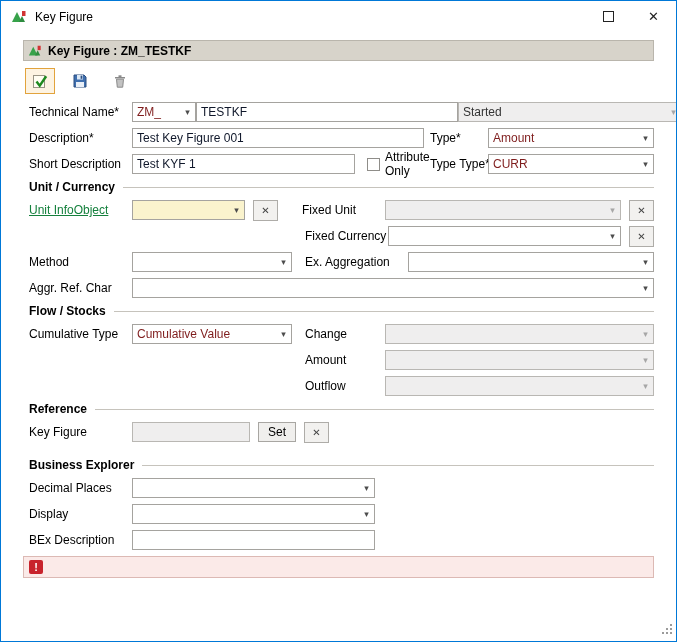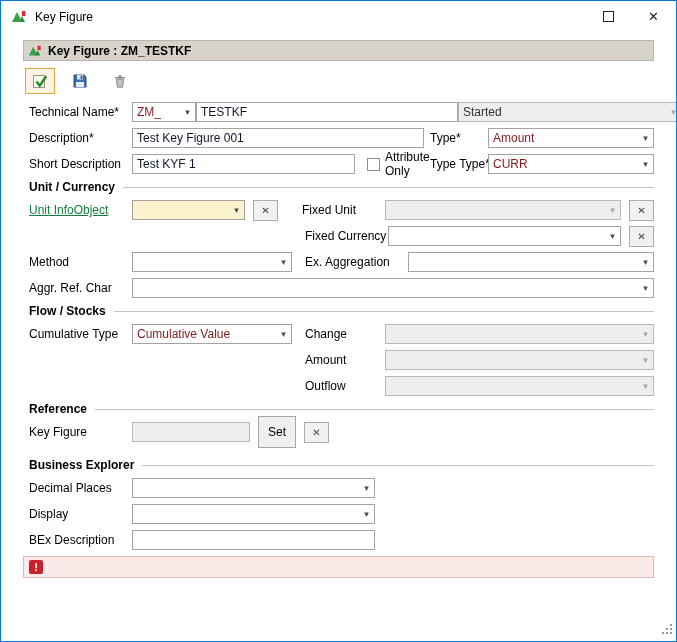--- a/index.html
+++ b/index.html
@@ -22,21 +22,21 @@
   .ti:disabled{background:#efeeee;border-color:#b9b7b3;}
   .combo{height:20px;border:1px solid #a5a39f;box-sizing:border-box;background:#fff;display:flex;align-items:center;padding-left:4px;}
   .combo-text{flex:1;white-space:nowrap;overflow:hidden;color:#7f1d1d;}
   .combo-arrow{flex:none;width:15px;text-align:center;font-size:9px;color:#4c4c4c;line-height:18px;}
   .combo.disabled{background:#efeeee;border-color:#b9b7b3;}
   .combo.disabled .combo-text{color:#777;}
   .combo.disabled .combo-arrow{color:#a6a6a6;}
   .combo.status .combo-text{color:#333;}
   .combo.req{background:#faf3cd;}
   .xbtn{width:25px;height:21px;margin-left:8px;border:1px solid #aeaca8;background:#f2f1ef;display:flex;align-items:center;justify-content:center;font-size:10px;color:#444;padding:0;flex:none;}
-  .setbtn{width:38px;height:32px;margin-left:8px;border:1px solid #a8a6a2;background:#f0efed;font:12px "Liberation Sans",sans-serif;display:flex;align-items:center;justify-content:center;padding:0;flex:none;text-align:right;}
+  .setbtn{width:38px;height:20px;margin-left:8px;border:1px solid #a8a6a2;background:#f0efed;font:12px "Liberation Sans",sans-serif;display:flex;align-items:center;justify-content:center;padding:0;flex:none;text-align:right;}
   .chkgroup{display:flex;align-items:center;gap:5px;margin-left:12px;}
   .chk{width:13px;height:13px;border:1px solid #8f8d89;background:#fff;flex:none;box-sizing:border-box;}
   .section{display:flex;align-items:center;gap:8px;padding-left:6px;margin:6px 0;font-weight:700;line-height:14px;}
   .section .rule{flex:1;height:1px;background:#c6c3bc;margin-top:1px;}
   .section.mt16{margin-top:16px;}
   .errorbar{margin-top:5px;height:22px;border:1px solid #dcb9b4;background:#fbeae8;display:flex;align-items:center;gap:7px;padding:0 5px;box-sizing:border-box;}
   .erricon{width:14px;height:14px;background:#c8232c;color:#fff;font-weight:700;font-size:11px;display:flex;align-items:center;justify-content:center;border-radius:2px;flex:none;}
   .grip{position:absolute;right:3px;bottom:3px;}
   .rgroup{margin-left:auto;width:224px;display:flex;align-items:center;flex:none;}
   .rlbl58{width:58px;flex:none;white-space:nowrap;}

